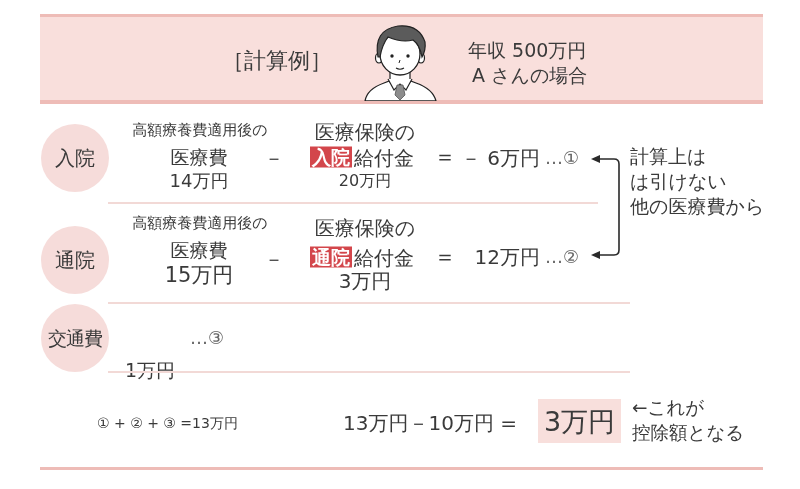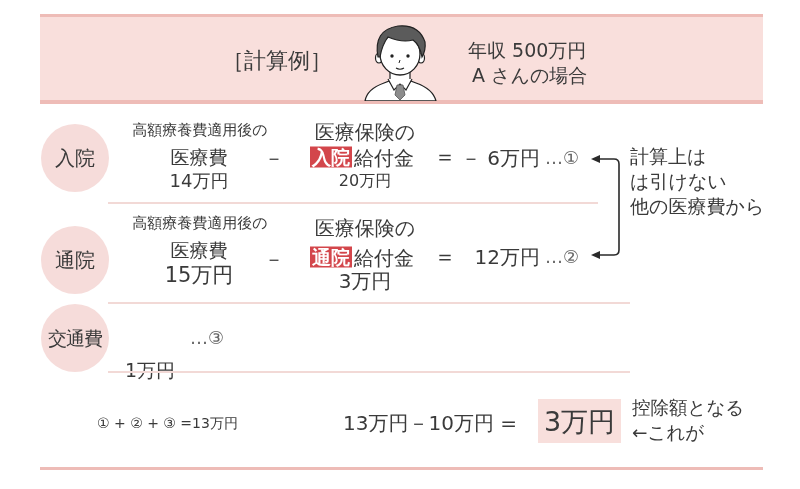--- a/index.html
+++ b/index.html
@@ -209,17 +209,17 @@
   <div>は引けない</div>
   <div>他の医療費から</div>
 </div>
 
 <div class="t l" style="left:97px; top:423px; font-size:14px;">① + ② + ③ =13万円</div>
 <div class="t l" style="left:343px; top:423px; font-size:20px;">13万円－10万円 =</div>
 <div class="result-box">
   <span>3万円</span>
 </div>
 <div class="result-note">
+  <div>←これが</div>
   <div>控除額となる</div>
-  <div>←これが</div>
 </div>
 
 <div class="bottom-line"></div>
 
 </body></html>

